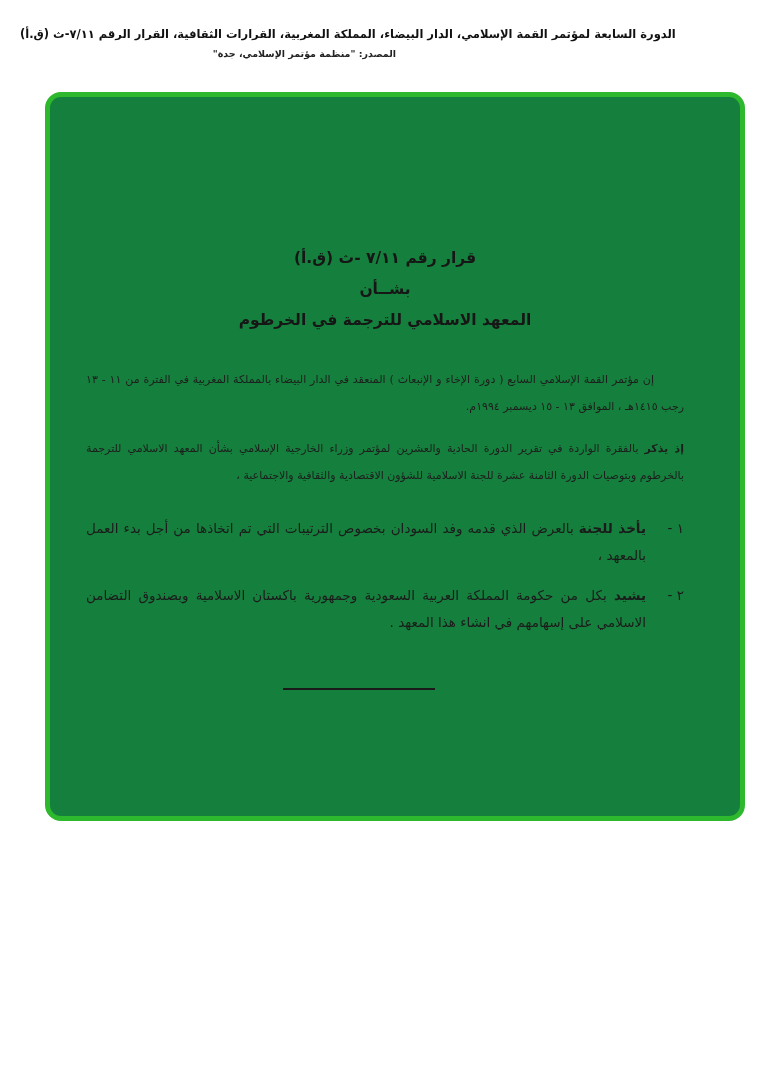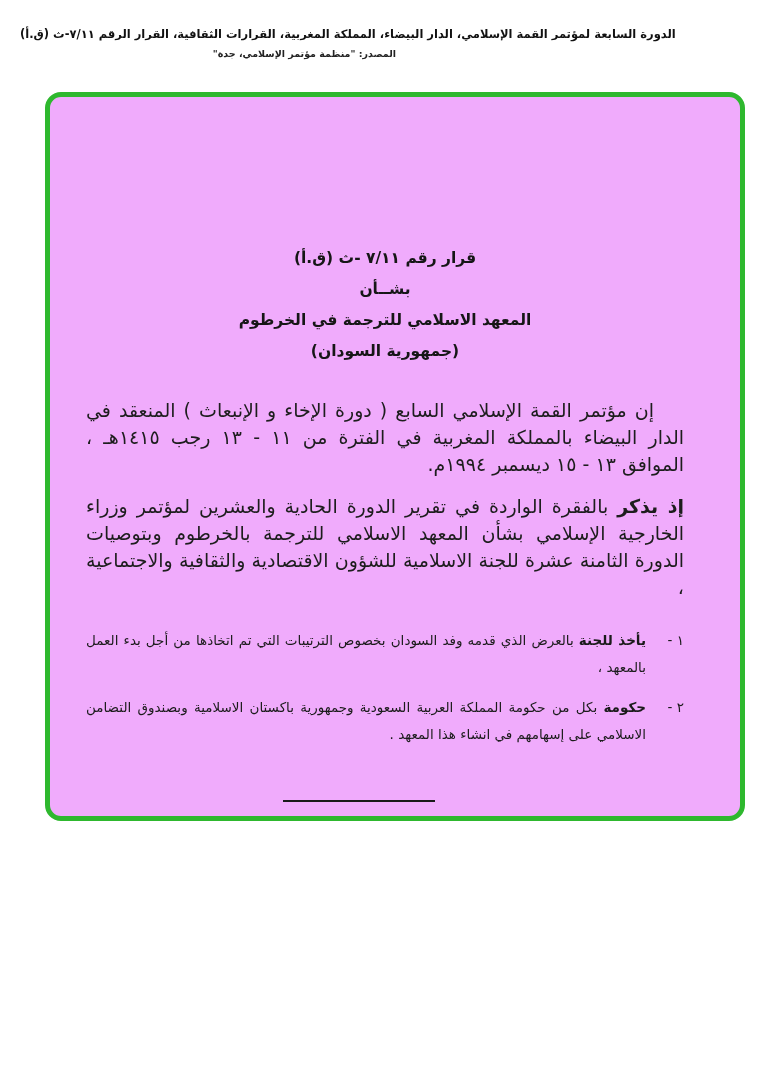--- a/index.html
+++ b/index.html
@@ -35,42 +35,42 @@
     color: #222;
   }
 
   
   .doc-frame {
     position: absolute;
     left: 45px;
     top: 92px;
     width: 700px;
     height: 729px;
-    background: #f0abfc;
+    background: #15803d;
     border: 5px solid #2eb82e;
     border-radius: 16px;
   }
   .doc-content {
     direction: rtl;
     padding: 146px 56px 0 36px;
   }
 
   .title-block {
     text-align: center;
     font-weight: bold;
     margin-bottom: 30px;
     color: #161616;
   }
   .title-line {
     font-size: 15.5px;
     line-height: 31px;
   }
 
   .para {
-    font-size: 19px;
+    font-size: 11px;
     line-height: 27px;
     text-align: justify;
     margin-bottom: 15px;
     color: #1d1d1d;
   }
   .para.indent { text-indent: 30px; }
   .lead { font-weight: bold; }
 
   .items { margin-top: 26px; }
   .item {
@@ -104,39 +104,38 @@
   <div class="header-source">المصدر:  "منظمة مؤتمر الإسلامي، جدة"</div>
 </div>
 
 <div class="doc-frame">
   <div class="doc-content" dir="rtl">
 
     <div class="title-block">
       <div class="title-line">قرار رقم ٧/١١ -ث (ق.أ)</div>
       <div class="title-line">بشــأن</div>
       <div class="title-line">المعهد الاسلامي للترجمة في الخرطوم</div>
-      <div class="title-line">(جمهورية السودان)</div>
     </div>
 
     <p class="para indent">
       <span>إن مؤتمر القمة  الإسلامي السابع ( دورة الإخاء و الإنبعاث ) المنعقد  في الدار البيضاء بالمملكة المغربية في الفترة من ١١ - ١٣ رجب ١٤١٥هـ ، الموافق ١٣ - ١٥ ديسمبر ١٩٩٤م.</span>
     </p>
 
     <p class="para">
       <span class="lead">إذ يذكر</span><span> بالفقرة الواردة في تقرير الدورة الحادية والعشرين لمؤتمر وزراء الخارجية الإسلامي بشأن المعهد الاسلامي للترجمة بالخرطوم وبتوصيات الدورة الثامنة عشرة للجنة الاسلامية للشؤون الاقتصادية والثقافية والاجتماعية ،</span>
     </p>
 
 
     <div class="items">
       <div class="item">
         <span class="item-num">١ -</span>
         <span class="item-body"><span class="lead">يأخذ للجنة</span><span> بالعرض الذي قدمه وفد السودان بخصوص الترتيبات التي تم اتخاذها من أجل بدء العمل بالمعهد ،</span></span>
       </div>
       <div class="item">
         <span class="item-num">٢ -</span>
-        <span class="item-body"><span class="lead">حكومة</span><span> بكل من حكومة المملكة العربية السعودية وجمهورية باكستان الاسلامية وبصندوق التضامن الاسلامي على إسهامهم في انشاء هذا المعهد .</span></span>
+        <span class="item-body"><span class="lead">يشيد</span><span> بكل من حكومة المملكة العربية السعودية وجمهورية باكستان الاسلامية وبصندوق التضامن الاسلامي على إسهامهم في انشاء هذا المعهد .</span></span>
       </div>
     </div>
 
     <div class="sig-line"></div>
 
   </div>
 </div>
 
 </body></html>

